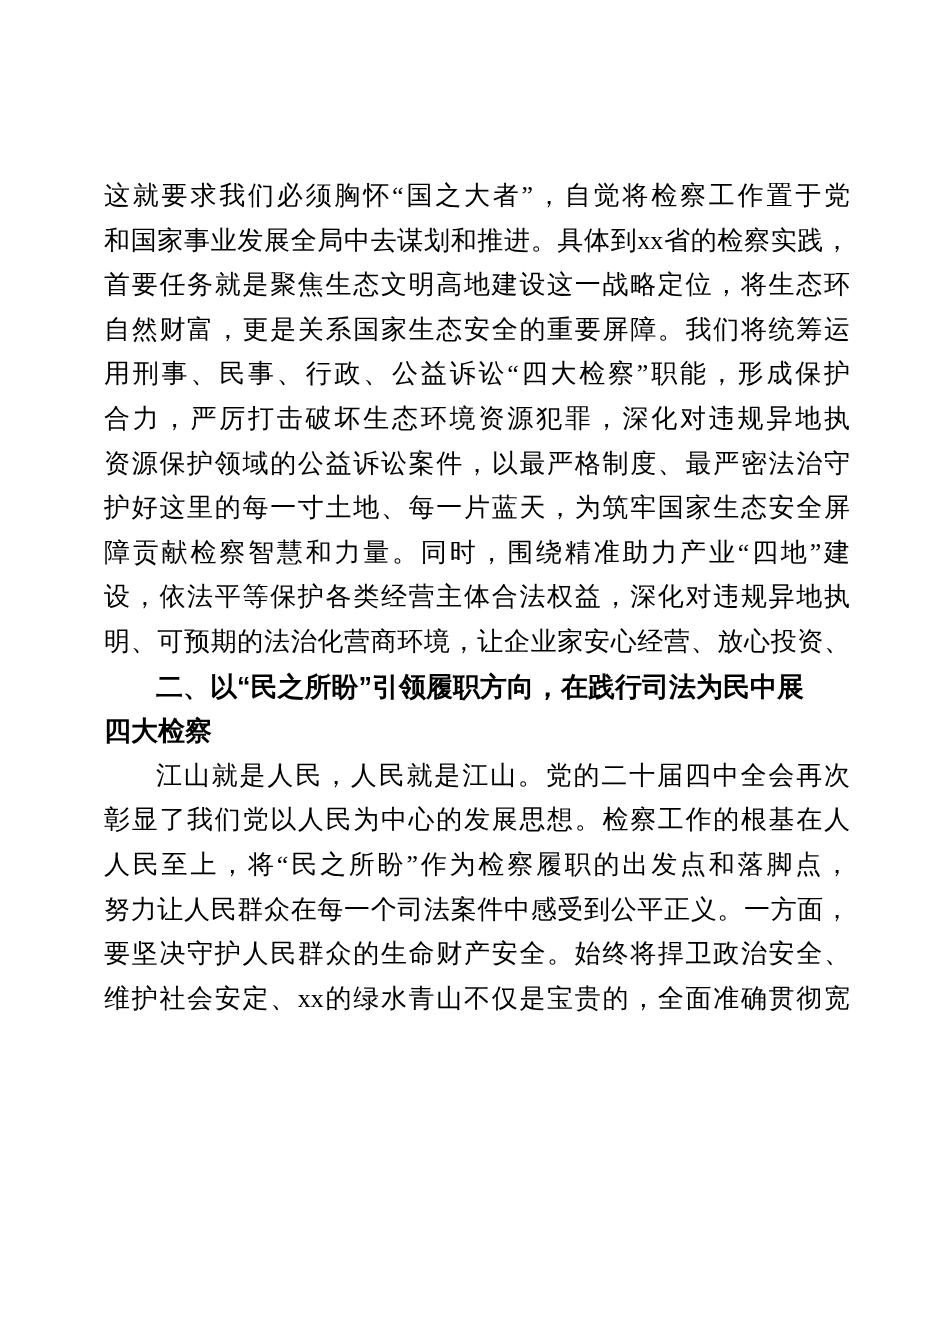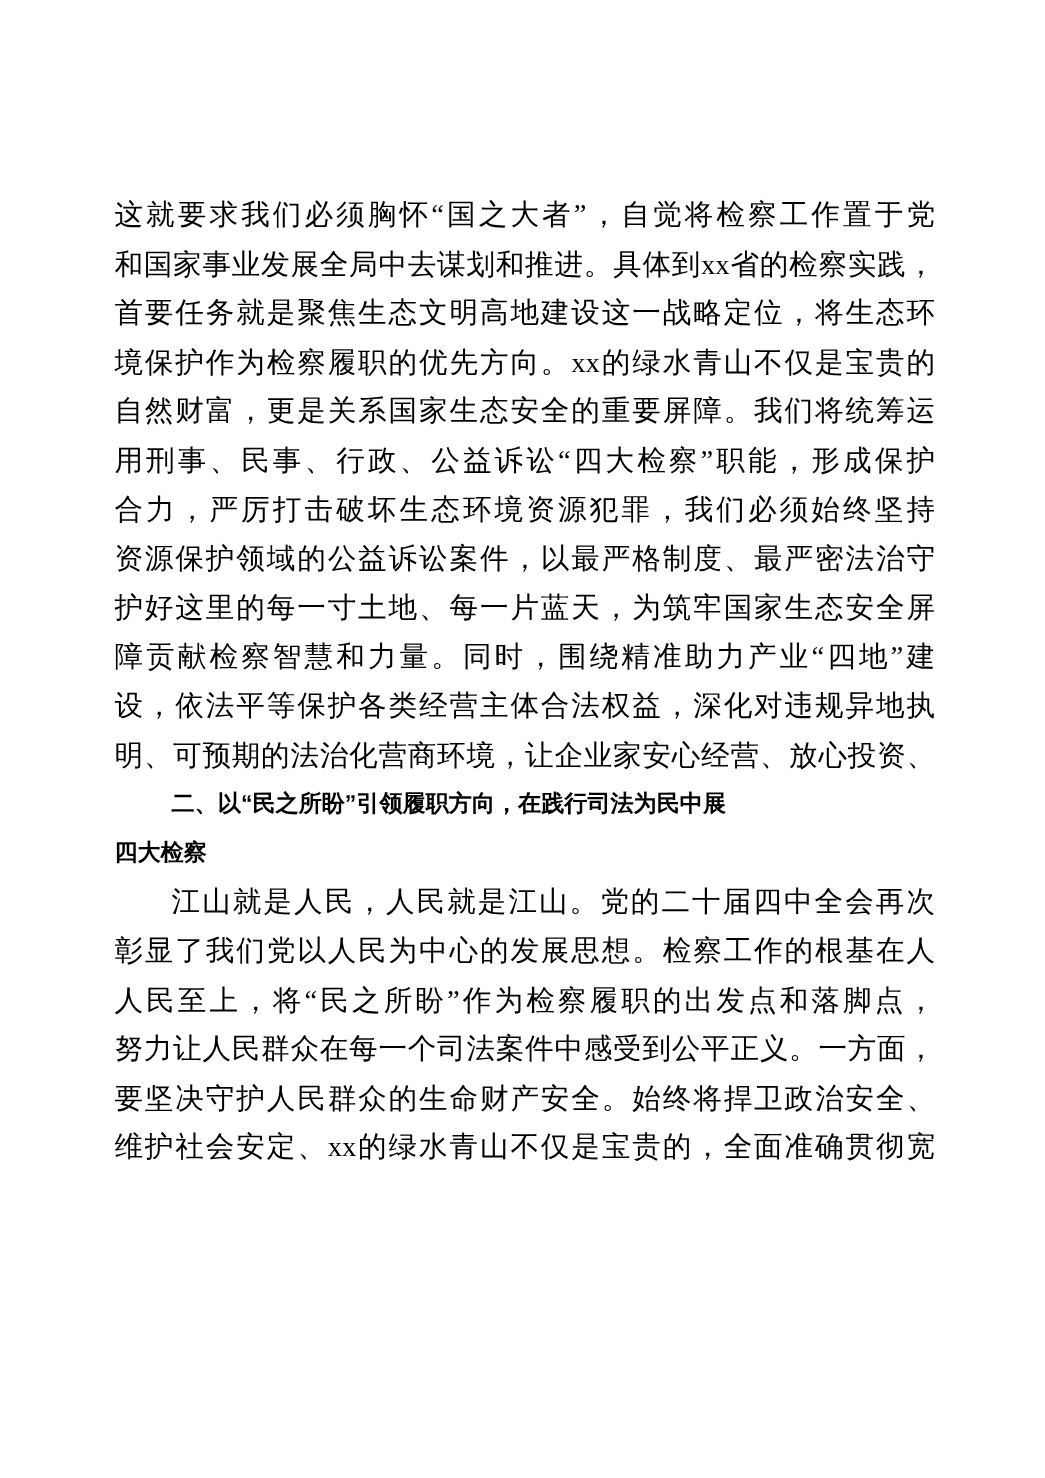--- a/index.html
+++ b/index.html
@@ -36,38 +36,37 @@
     text-align-last: justify;
     overflow: hidden;
     white-space: normal;
   }
   .line.indent {
     text-indent: 52px; 
   }
   .line.heading {
     font-family: "Liberation Sans", sans-serif;
     font-weight: 700;
-    font-size: 21px;
+    font-size: 27px;
     text-align: left;
     text-align-last: left;
   }
 </style>
 </head>
 <body>
 
 <div class="page">
   <div class="text-block">
 
     <div class="line">这就要求我们必须胸怀“国之大者”，自觉将检察工作置于党</div>
     <div class="line">和国家事业发展全局中去谋划和推进。具体到xx省的检察实践，</div>
     <div class="line">首要任务就是聚焦生态文明高地建设这一战略定位，将生态环</div>
-    <div class="line">境保护作为检察履职的优先方向。xx的绿水青山不仅是宝贵的</div>
     <div class="line">自然财富，更是关系国家生态安全的重要屏障。我们将统筹运</div>
     <div class="line">用刑事、民事、行政、公益诉讼“四大检察”职能，形成保护</div>
-    <div class="line">合力，严厉打击破坏生态环境资源犯罪，我们必须始终坚持</div>
+    <div class="line">合力，严厉打击破坏生态环境资源犯罪，深化对违规异地执</div>
     <div class="line">资源保护领域的公益诉讼案件，以最严格制度、最严密法治守</div>
     <div class="line">护好这里的每一寸土地、每一片蓝天，为筑牢国家生态安全屏</div>
     <div class="line">障贡献检察智慧和力量。同时，围绕精准助力产业“四地”建</div>
     <div class="line">设，依法平等保护各类经营主体合法权益，深化对违规异地执</div>
     <div class="line">明、可预期的法治化营商环境，让企业家安心经营、放心投资、</div>
 
     <div class="line heading indent">二、以“民之所盼”引领履职方向，在践行司法为民中展</div>
     <div class="line heading">四大检察</div>
 
     <div class="line indent">江山就是人民，人民就是江山。党的二十届四中全会再次</div>

